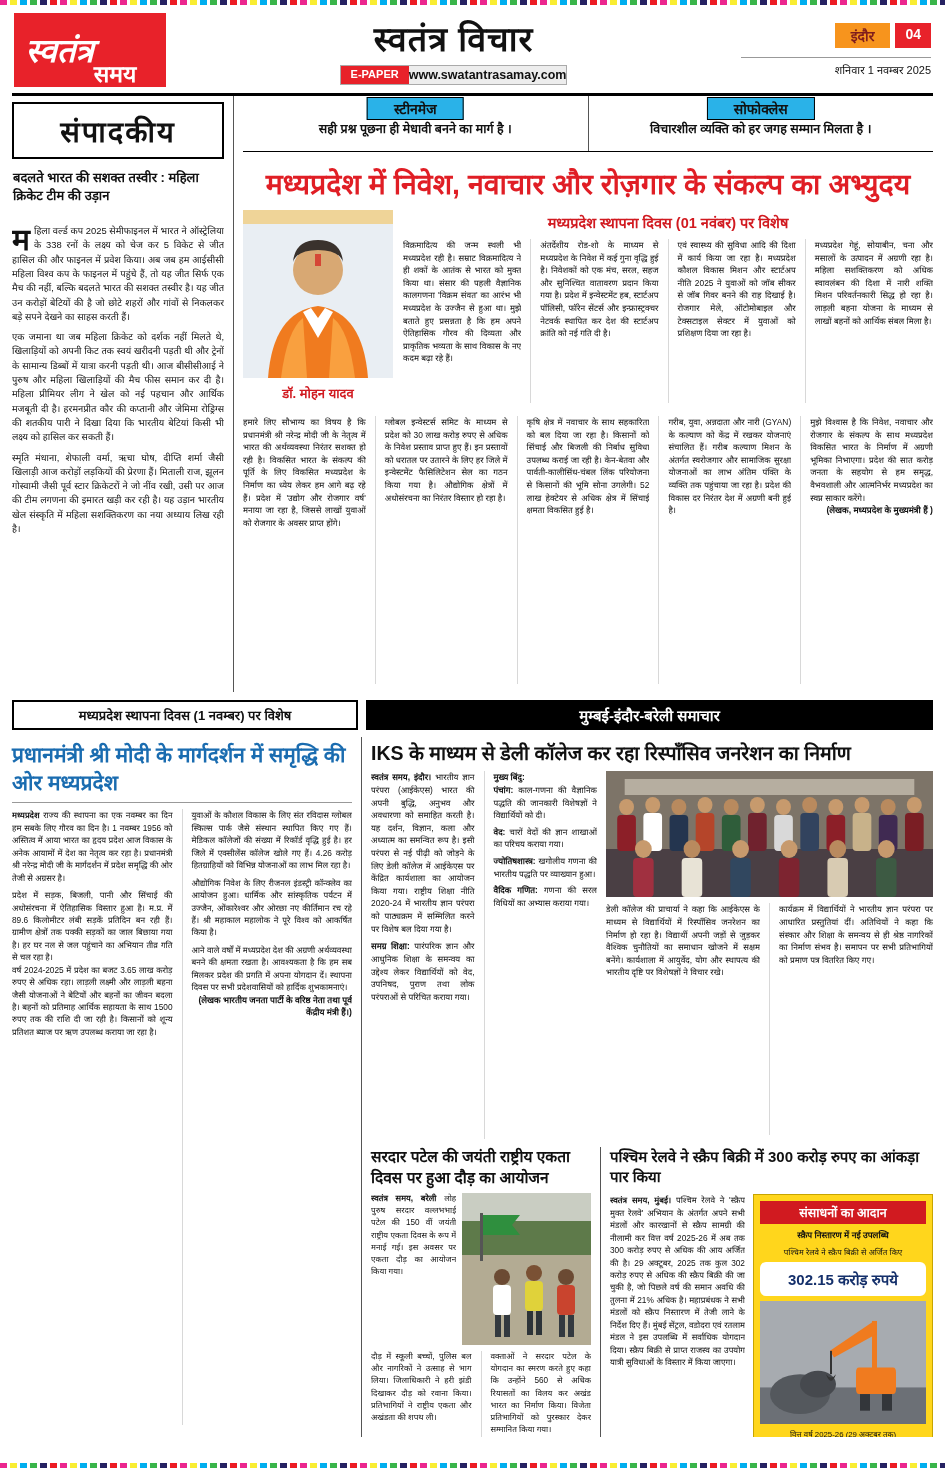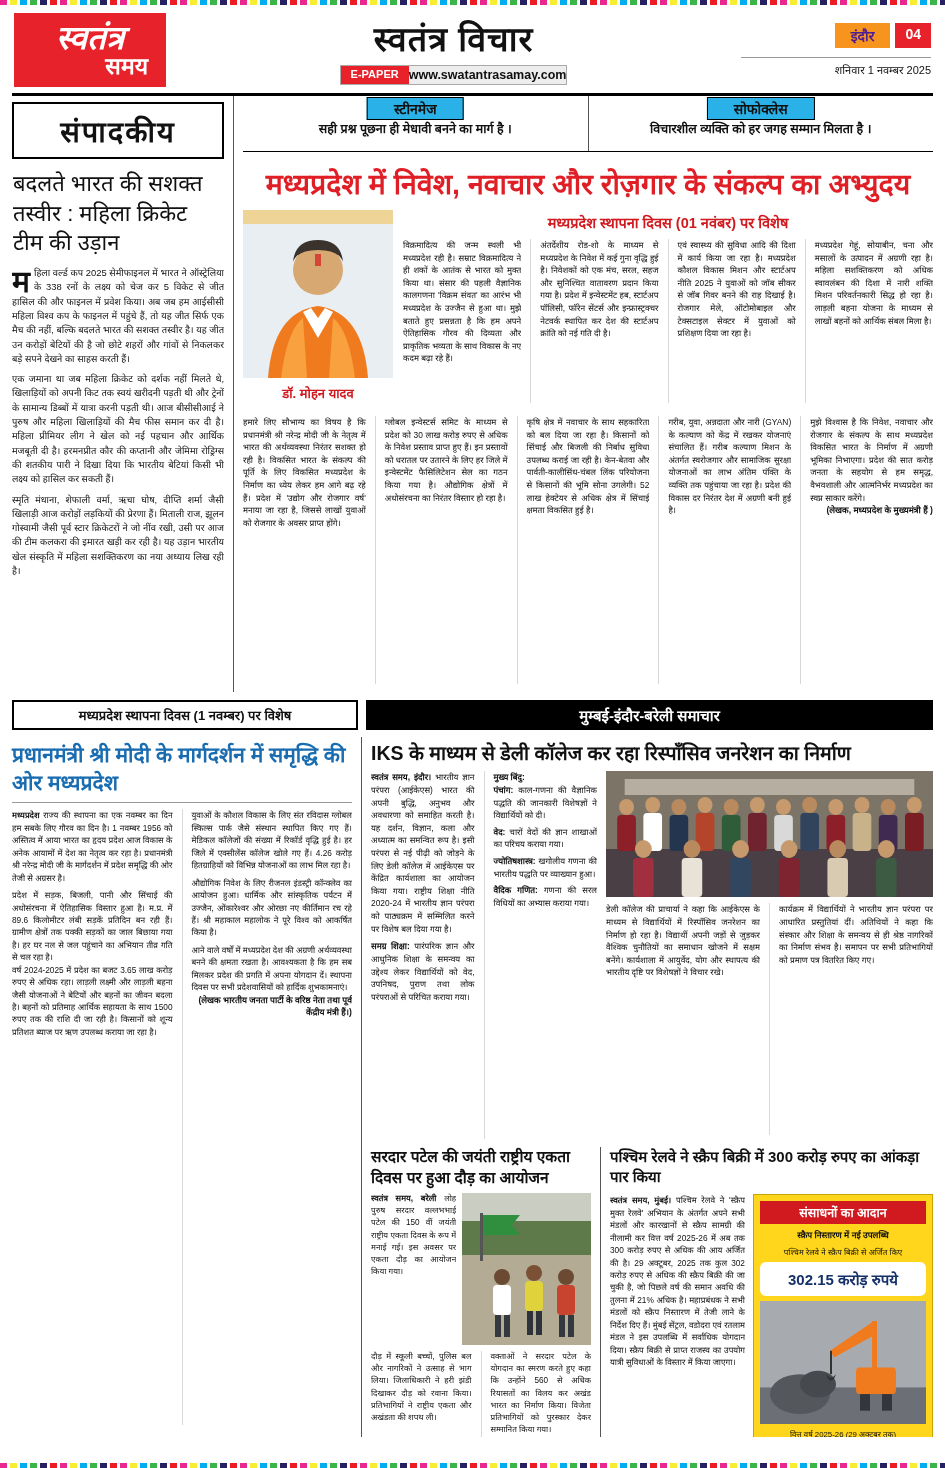--- a/index.html
+++ b/index.html
@@ -14,41 +14,41 @@
     background:repeating-linear-gradient(90deg,
       #ec268f 0 7px, #fff 7px 10px, #f9ed32 10px 17px, #fff 17px 20px,
       #00aeef 20px 27px, #fff 27px 30px, #39b54a 30px 37px, #fff 37px 40px,
       #262262 40px 47px, #fff 47px 50px, #ed1c24 50px 57px, #fff 57px 60px);
   }
   .strip-bottom { position:absolute; bottom:0; left:0; }
 
   
   .masthead { display:flex; align-items:center; justify-content:space-between; padding:8px 14px 6px; }
   .logo { width:152px; height:74px; background:#e8222a; color:#fff; font-weight:bold;
-          display:flex; flex-direction:column; justify-content:center; align-items:center; }
+          display:flex; flex-direction:row; justify-content:center; align-items:center; }
   .logo .l1 { font-size:33px; font-style:italic; line-height:1; }
   .logo .l2 { font-size:23px; line-height:1.1; align-self:flex-end; margin-right:18px; }
   .mh-center { text-align:center; flex:1; }
   .mh-title { font-size:34px; font-weight:800; letter-spacing:1px; }
   .epaper-bar { display:inline-flex; align-items:stretch; border:1px solid #aaa; background:#ededed; margin-top:4px; }
   .epaper-badge { background:#e8222a; color:#fff; font-weight:bold; font-size:11px; padding:2px 10px; }
   .website { font-weight:bold; font-size:12.5px; padding:2px 0; }
   .mh-right { width:190px; text-align:right; }
   .cityrow { display:flex; justify-content:flex-end; gap:5px; }
-  .city-badge { background:#f7941d; color:#4c1d95; font-weight:bold; font-size:14px; padding:3px 16px; }
+  .city-badge { background:#f7941d; color:#7f1d1d; font-weight:bold; font-size:14px; padding:3px 16px; }
   .pageno-badge { background:#e8222a; color:#fff; font-weight:bold; font-size:14px; padding:3px 10px; }
   .date-text { font-size:11px; margin-top:9px; border-top:1px solid #999; padding-top:4px; }
   .mh-rule { border-bottom:3px solid #000; margin:0 12px; }
 
   
   .top-grid { display:flex; height:596px; overflow:hidden; padding:0 12px; }
   .editorial { width:222px; border-right:1px solid #555; padding:6px 9px 0 0; }
   .ed-box { border:2px solid #000; box-shadow:0 0 0 1px #fff inset; text-align:center;
             font-weight:800; font-size:29px; padding:7px 2px; letter-spacing:2px; }
-  .ed-headline { font-weight:400; font-size:22px; line-height:1.35; margin:10px 1px 8px; }
+  .ed-headline { font-weight:700; font-size:13px; line-height:1.35; margin:10px 1px 20px; }
   .ed-body { font-size:9.4px; line-height:1.52; text-align:justify; height:430px; overflow:hidden; }
   .ed-body p { margin-bottom:6px; }
   .dropcap { float:left; font-size:30px; font-weight:800; line-height:0.85; padding:3px 4px 0 0; }
 
   .lead-zone { flex:1; padding:0 0 0 9px; }
   .quotes { display:flex; border-bottom:1.5px solid #000; height:56px; }
   .quote { flex:1; position:relative; text-align:center; padding-top:24px; }
   .quote + .quote { border-left:1px solid #555; }
   .qtab { position:absolute; top:1px; left:50%; transform:translateX(-50%); background:#2ab2e8;
           border:1px solid #000; font-weight:800; font-size:14px; padding:1px 26px; white-space:nowrap; }
@@ -144,21 +144,21 @@
   <div class="mh-rule"></div>
 
   <div class="top-grid">
 
     <div class="editorial">
       <div class="ed-box">संपादकीय</div>
       <div class="ed-headline">बदलते भारत की सशक्त तस्वीर : महिला क्रिकेट टीम की उड़ान</div>
       <div class="ed-body">
         <p><span class="dropcap">म</span><span>हिला वर्ल्ड कप 2025 सेमीफाइनल में भारत ने ऑस्ट्रेलिया के 338 रनों के लक्ष्य को चेज कर 5 विकेट से जीत हासिल की और फाइनल में प्रवेश किया। अब जब हम आईसीसी महिला विश्व कप के फाइनल में पहुंचे हैं, तो यह जीत सिर्फ एक मैच की नहीं, बल्कि बदलते भारत की सशक्त तस्वीर है। यह जीत उन करोड़ों बेटियों की है जो छोटे शहरों और गांवों से निकलकर बड़े सपने देखने का साहस करती हैं।</span></p>
         <p>एक जमाना था जब महिला क्रिकेट को दर्शक नहीं मिलते थे, खिलाड़ियों को अपनी किट तक स्वयं खरीदनी पड़ती थी और ट्रेनों के सामान्य डिब्बों में यात्रा करनी पड़ती थी। आज बीसीसीआई ने पुरुष और महिला खिलाड़ियों की मैच फीस समान कर दी है। महिला प्रीमियर लीग ने खेल को नई पहचान और आर्थिक मजबूती दी है। हरमनप्रीत कौर की कप्तानी और जेमिमा रोड्रिग्स की शतकीय पारी ने दिखा दिया कि भारतीय बेटियां किसी भी लक्ष्य को हासिल कर सकती हैं।</p>
-        <p>स्मृति मंधाना, शेफाली वर्मा, ऋचा घोष, दीप्ति शर्मा जैसी खिलाड़ी आज करोड़ों लड़कियों की प्रेरणा हैं। मिताली राज, झूलन गोस्वामी जैसी पूर्व स्टार क्रिकेटरों ने जो नींव रखी, उसी पर आज की टीम कलकरा की इमारत खड़ी कर रही है। यह उड़ान भारतीय खेल संस्कृति में महिला सशक्तिकरण का नया अध्याय लिख रही है।</p>
+        <p>स्मृति मंधाना, शेफाली वर्मा, ऋचा घोष, दीप्ति शर्मा जैसी खिलाड़ी आज करोड़ों लड़कियों की प्रेरणा हैं। मिताली राज, झूलन गोस्वामी जैसी पूर्व स्टार क्रिकेटरों ने जो नींव रखी, उसी पर आज की टीम लगणना की इमारत खड़ी कर रही है। यह उड़ान भारतीय खेल संस्कृति में महिला सशक्तिकरण का नया अध्याय लिख रही है।</p>
       </div>
     </div>
 
     <div class="lead-zone">
       <div class="quotes">
         <div class="quote">
           <div class="qtab">स्टीनमेज</div>
           <div class="qtext">सही प्रश्न पूछना ही मेधावी बनने का मार्ग है ।</div>
         </div>
         <div class="quote">

